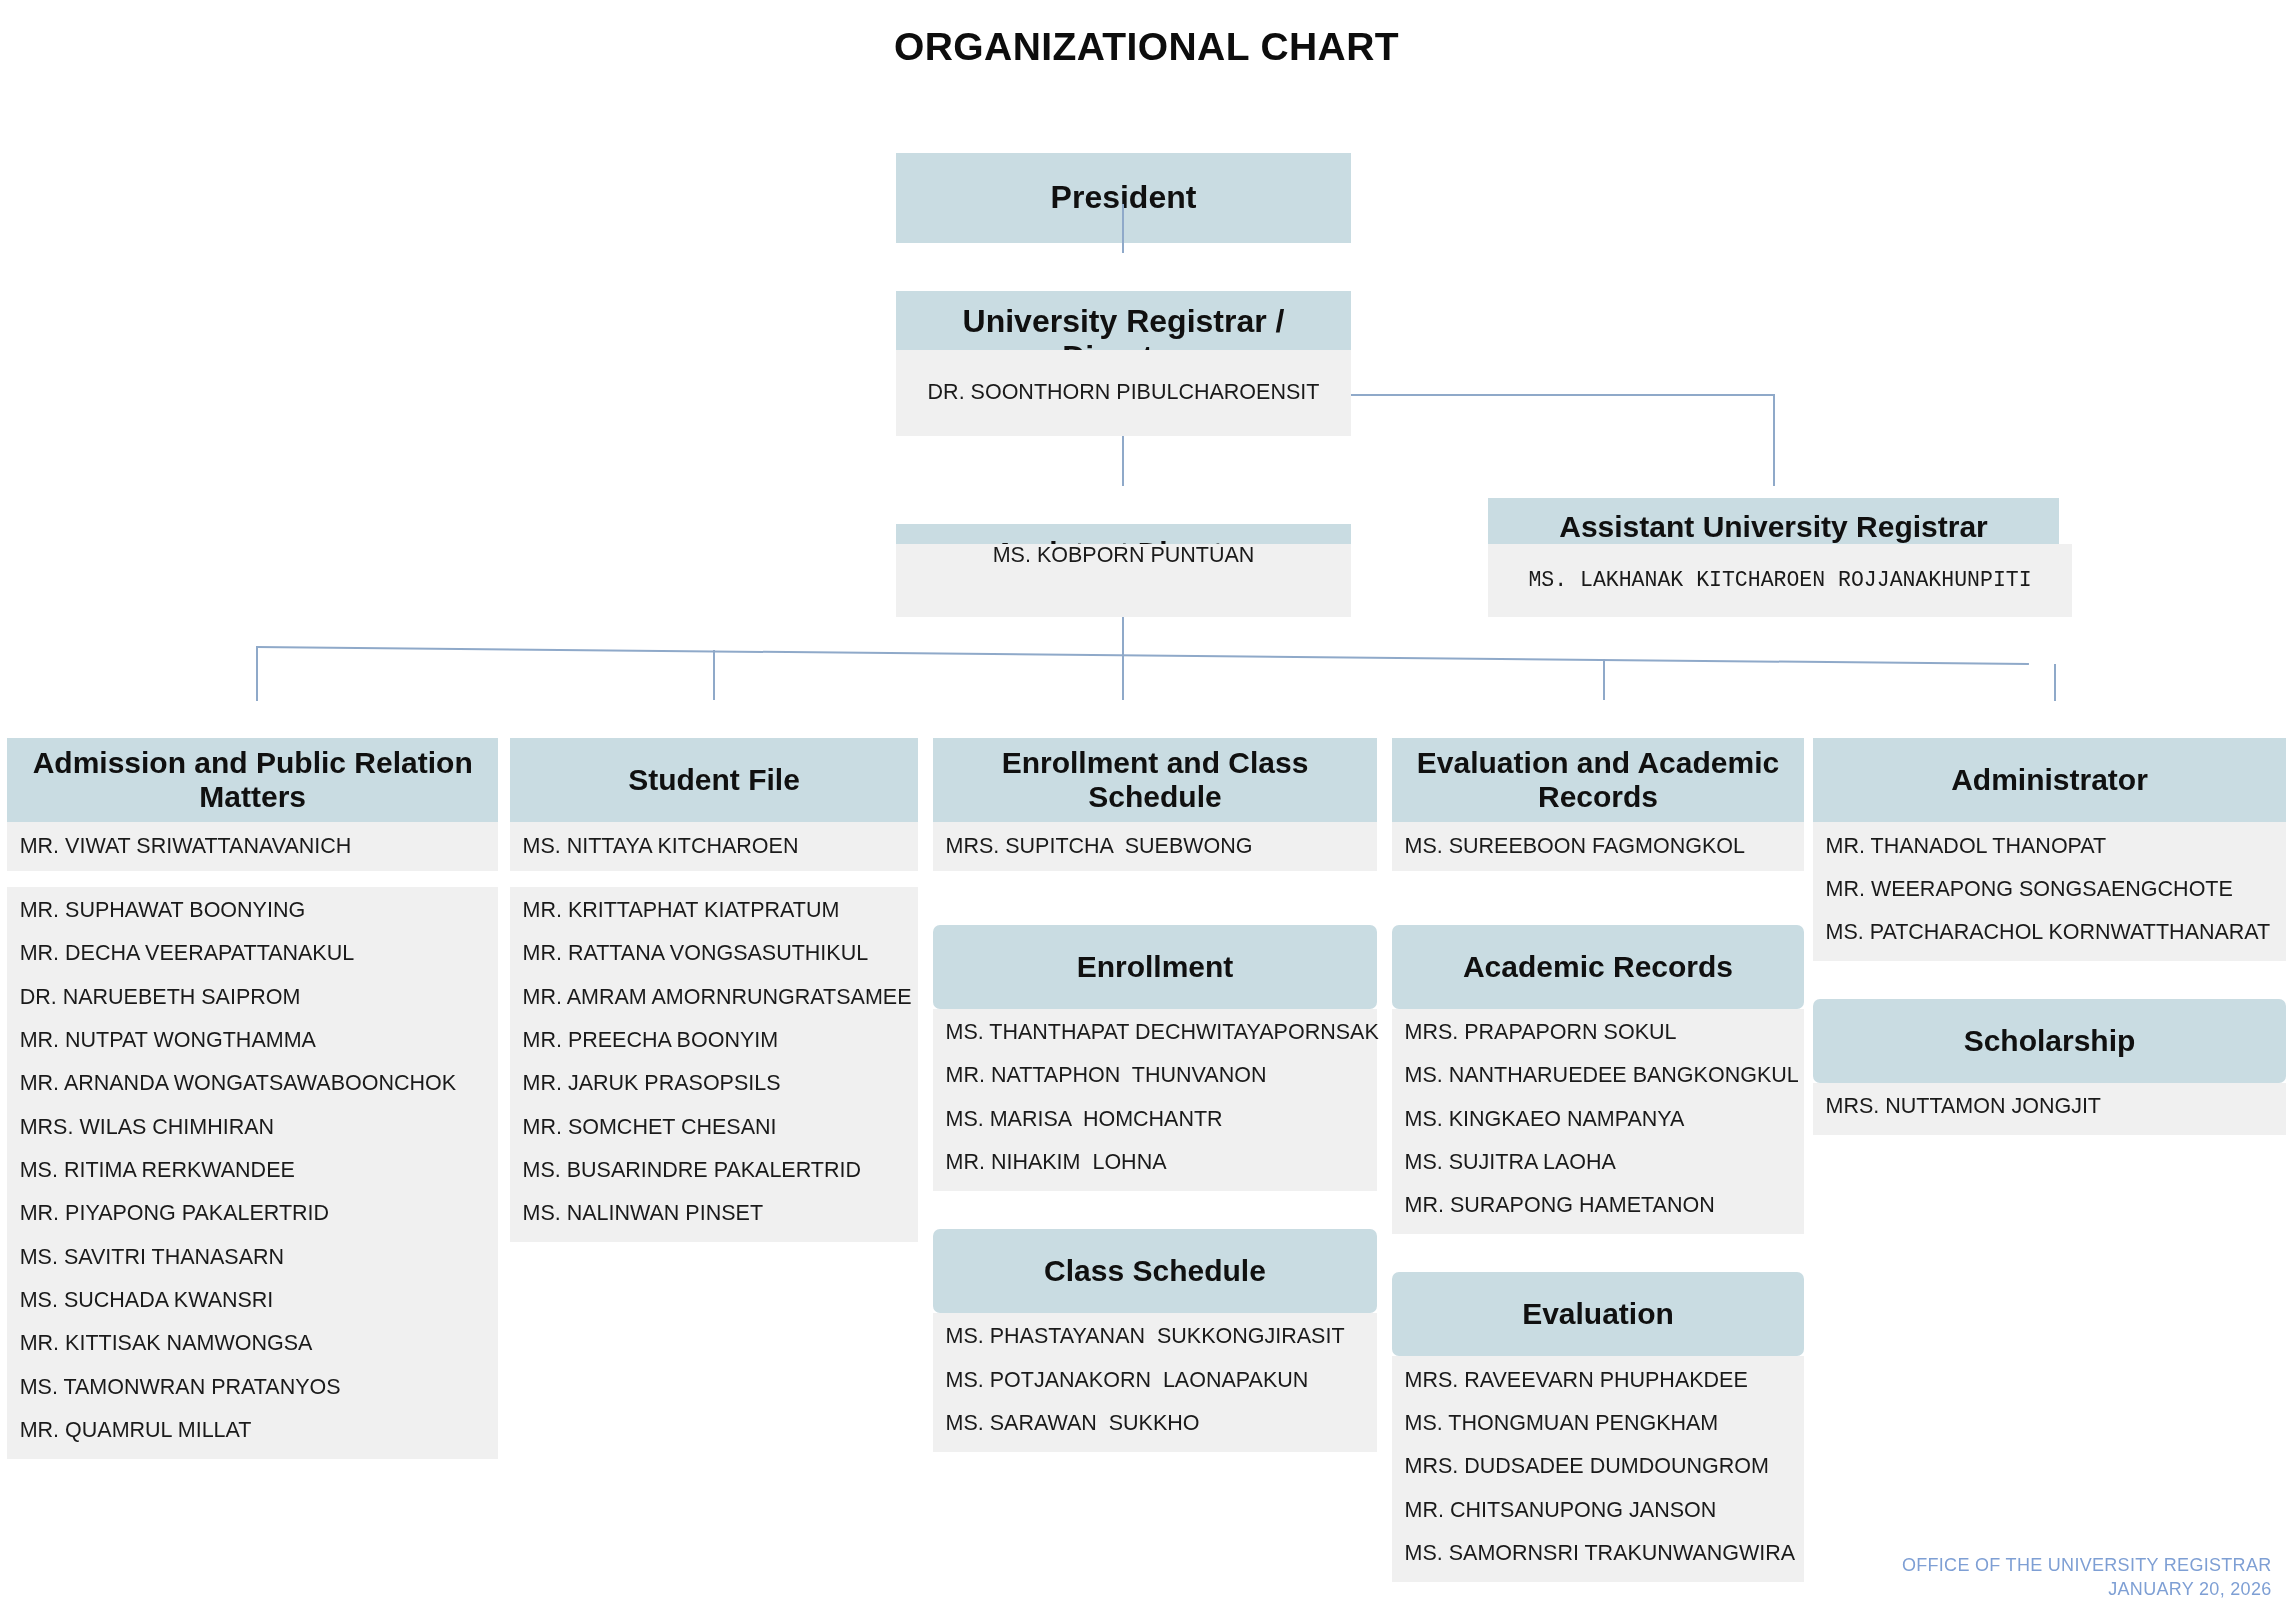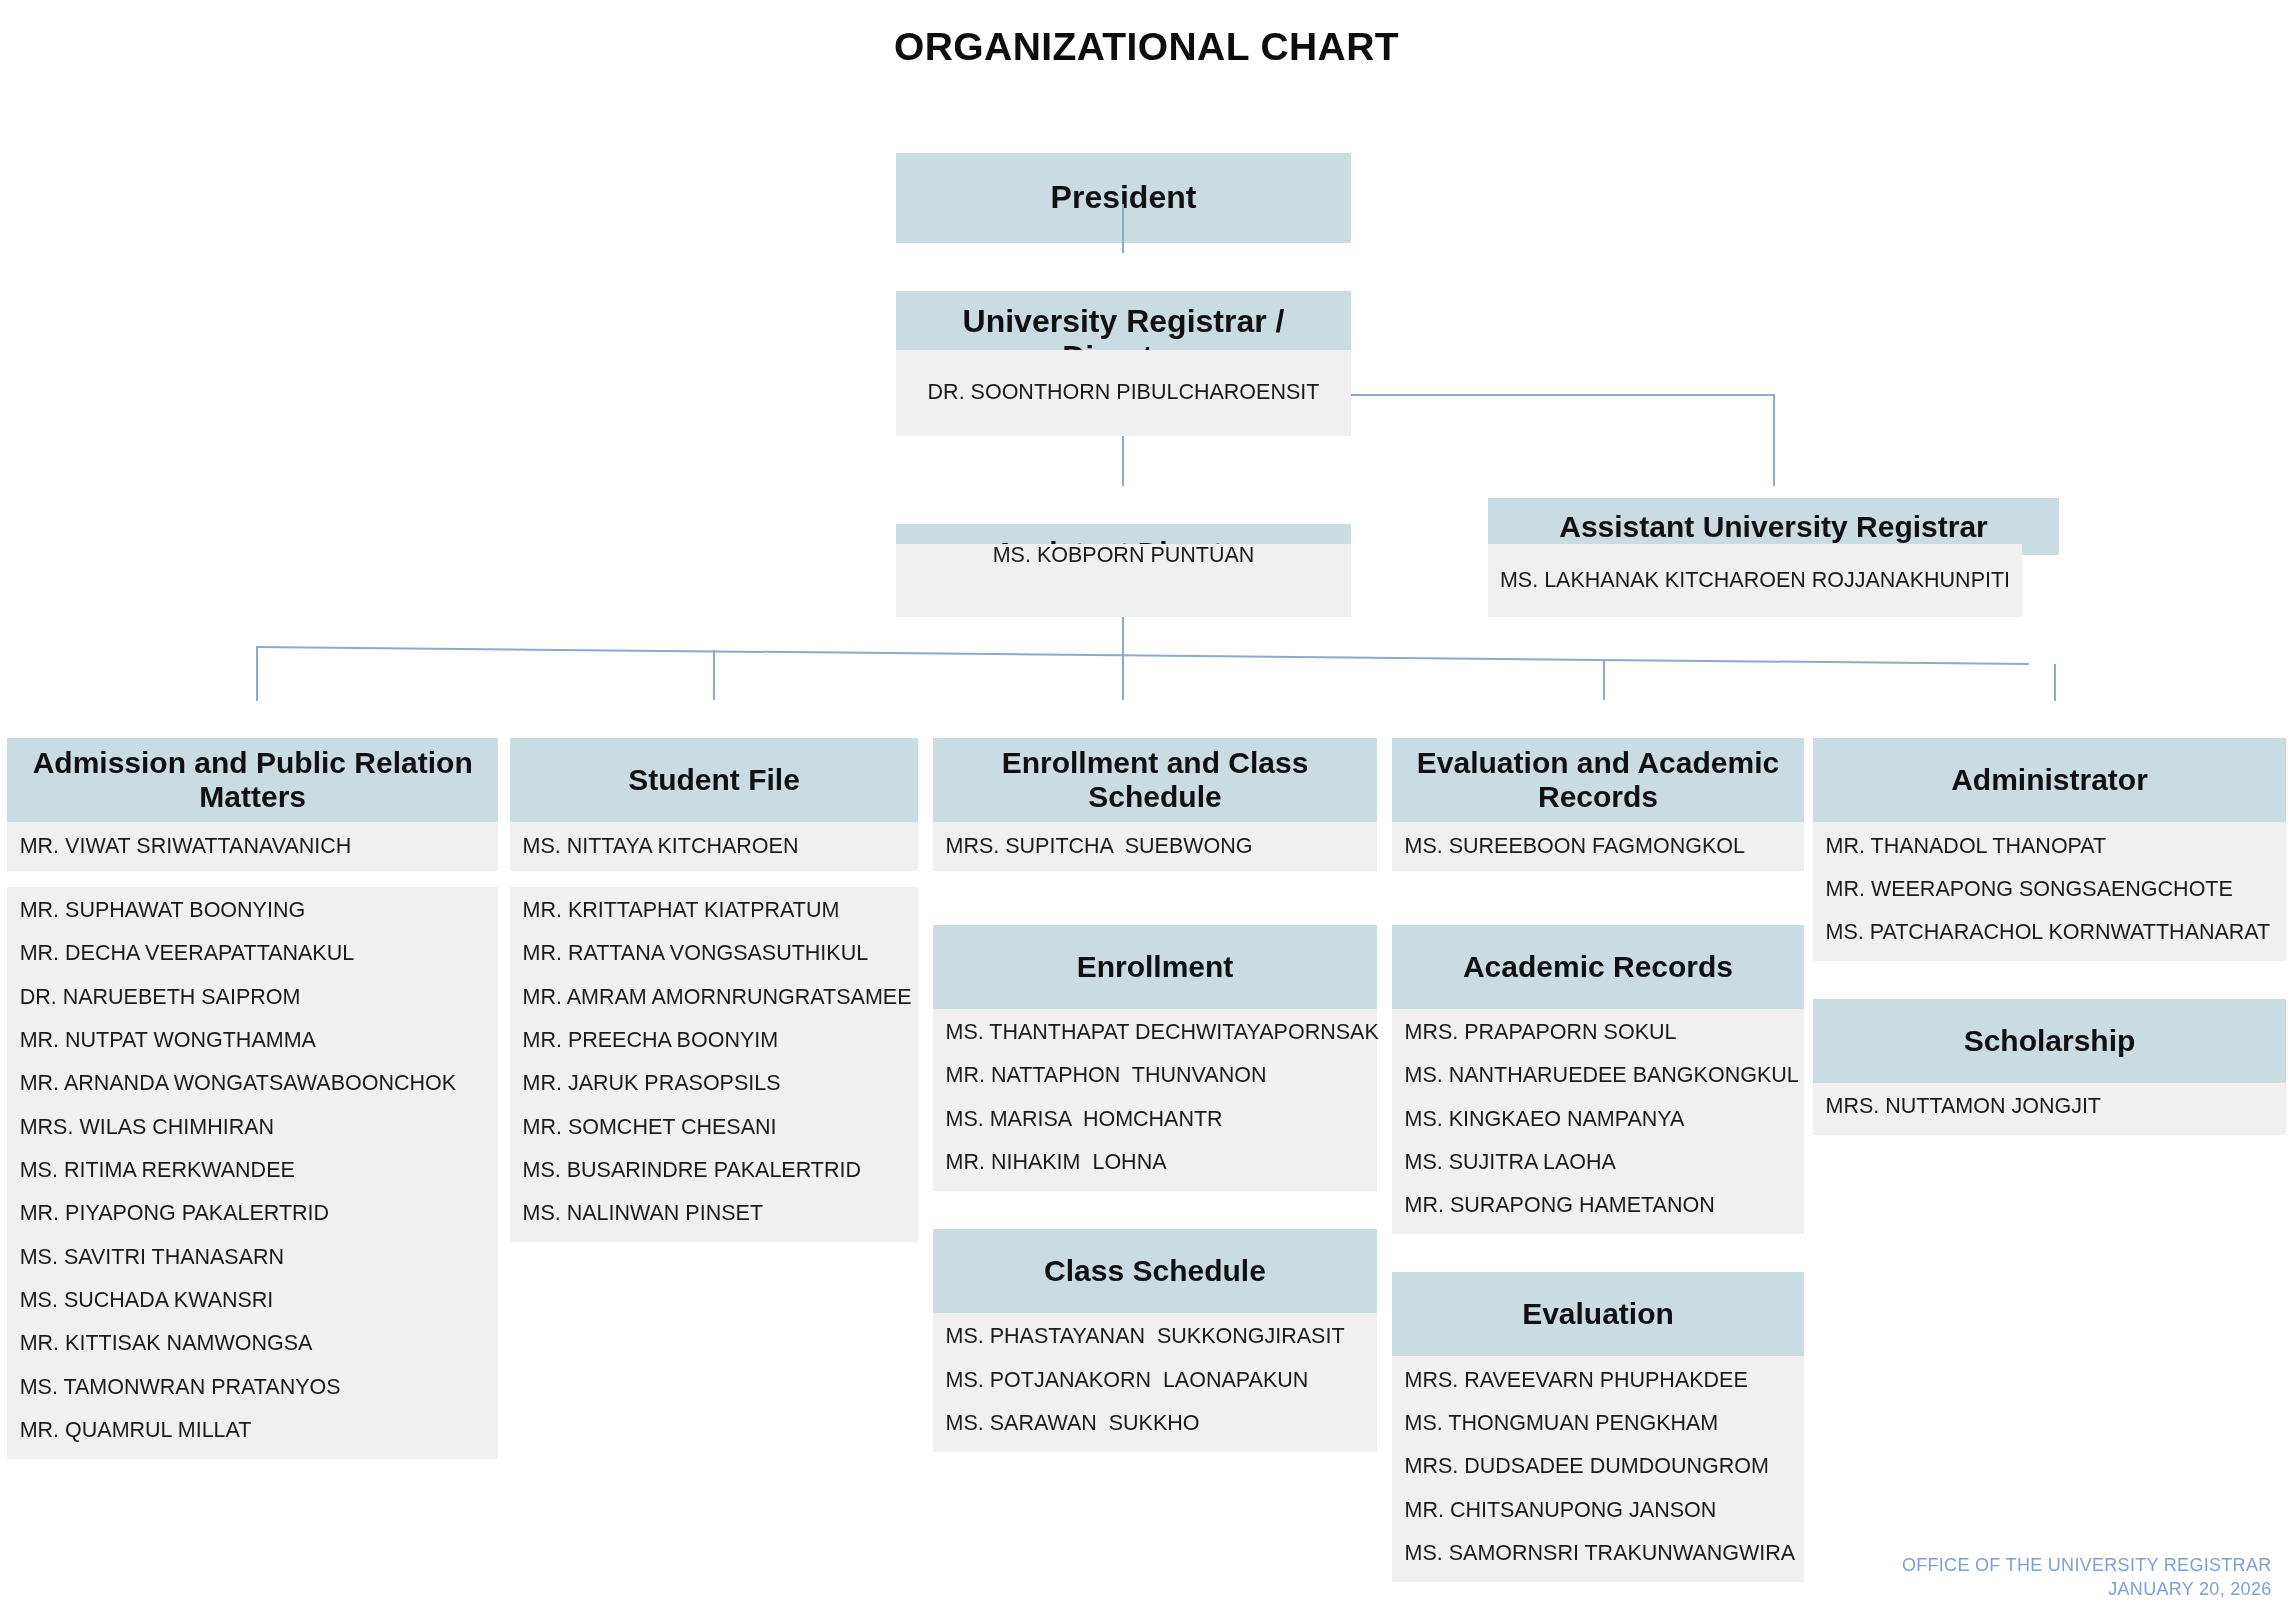--- a/index.html
+++ b/index.html
@@ -47,42 +47,42 @@
 
   
   #president-box{left:896px;top:115px;width:455px;height:90px;font-size:32px;}
   #registrar-box{left:896px;top:253px;width:455px;height:97px;font-size:32px;}
   #registrar-body{left:896px;top:350px;width:455px;height:86px;
                   display:flex;align-items:center;justify-content:center;}
   #asstdir-box{left:896px;top:486px;width:455px;height:57px;font-size:30px;}
   #asstdir-body{left:896px;top:544px;width:455px;height:73px;
                 display:flex;justify-content:center;}
   #asstreg-box{left:1488px;top:460px;width:571px;height:57px;font-size:30px;}
-  #asstreg-body{left:1488px;top:544px;width:534px;height:73px;
-                display:flex;align-items:center;justify-content:center;}
+  #asstreg-body{left:1488px;top:544px;width:584px;height:73px;
+                display:flex;align-items:center;justify-content:center;font-family:Liberation Mono, monospace;}
 
   
   .line{position:absolute;background:#8fa9c9;}
   .vline{width:1.8px;}
   .hline{height:1.8px;}
 
   
   .col{position:absolute;}
   .col .hdr{width:100%;}
   .col .body{width:100%;padding:12.5px 12.5px 16px 12.5px;}
   .col .body .person{display:block;margin:0 0 19.7px 0;}
   .col .body .person:last-child{margin-bottom:0;}
   .lead{
     background:#f0f0f0;
     box-sizing:border-box;
     padding:12.5px 12.5px;
   }
   .lead .person{display:block;}
   .gap{height:16px;}
-  .sub-hdr{font-size:29px;height:50px;}
+  .sub-hdr{font-size:29px;height:50px;border-radius:7px;}
 
   #col-admission{left:7.2px;top:700px;width:491px;}
   #col-admission .hdr{height:84px;font-size:30px;}
   #col-student{left:510px;top:700px;width:408px;}
   #col-student .hdr{height:84px;font-size:30px;}
   #col-enrollment{left:933px;top:700px;width:444px;}
   #col-enrollment .hdr{height:84px;font-size:30px;}
   #col-evaluation{left:1392px;top:700px;width:412px;}
   #col-evaluation .hdr{height:84px;font-size:30px;}
   #col-administrator{left:1813px;top:700px;width:473px;}

